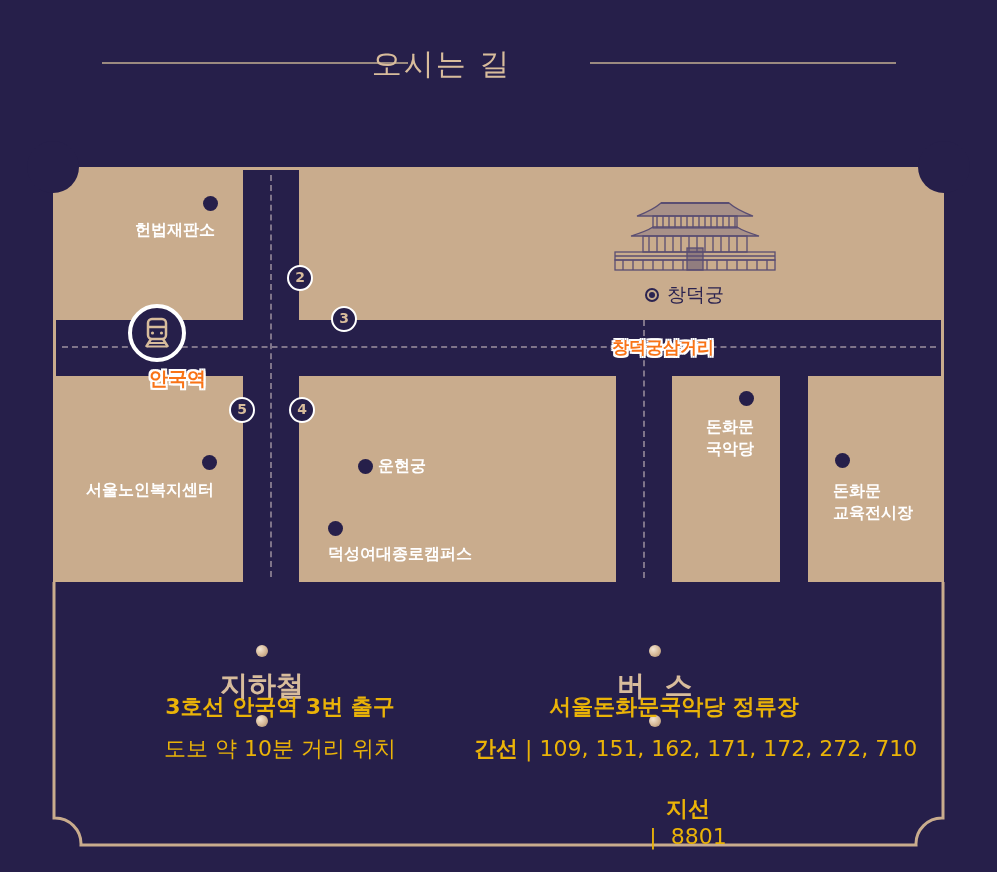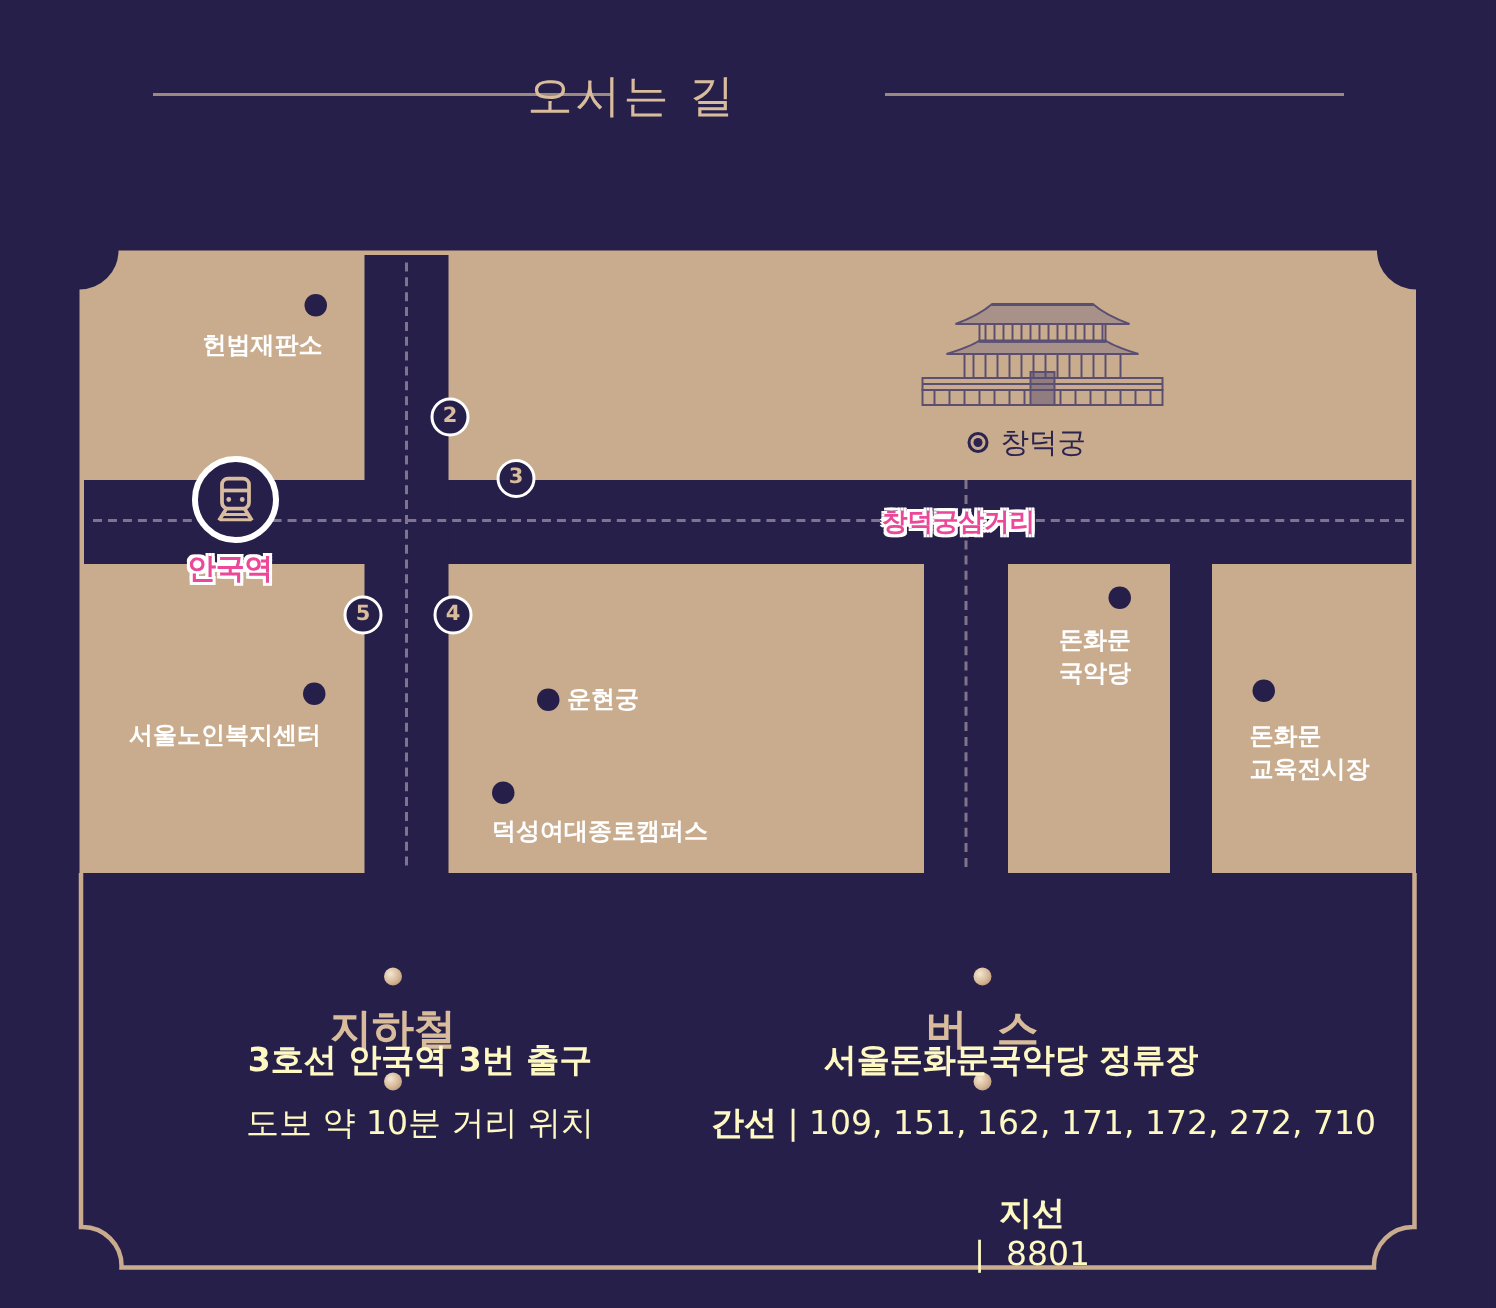--- a/index.html
+++ b/index.html
@@ -11,20 +11,21 @@
     font-family: "DejaVu Sans", "Liberation Sans", sans-serif;
   }
   .abs { position: absolute; }
 
   
   .title-line { position: absolute; top: 62px; height: 2px; background: #9b8a80; }
   .title {
     position: absolute; top: 44px; left: 0; width: 843px;
     text-align: center; color: #d8bc9c; font-size: 30px; letter-spacing: 2px;
     font-weight: normal;
+    padding-left: 20px;
   }
 
   
   .map-land { background: #c9ac8d; }
   .road { background: #261f4a; }
   .notch { width: 52px; height: 52px; border-radius: 50%; background: #261f4a; }
 
   .dash-h {
     position: absolute; height: 0;
     border-top: 2px dashed #7f748a;
@@ -42,45 +43,46 @@
     position: absolute; width: 26px; height: 26px; border-radius: 50%;
     background: #261f4a; border: 2.5px solid #ffffff; box-sizing: border-box;
     color: #d8bc9c; font-size: 14px; font-weight: bold; line-height: 21px; text-align: center;
   }
 
   .station {
     position: absolute; left: 128px; top: 304px; width: 58px; height: 58px;
     border-radius: 50%; border: 4px solid #ffffff; background: #261f4a; box-sizing: border-box;
   }
   .outlined-text {
-    position: absolute; color: #ec4899; font-weight: bold; white-space: nowrap;
+    position: absolute; color: #f97316; font-weight: bold; white-space: nowrap;
     text-shadow:
       -2px -2px 0 #fff, 2px -2px 0 #fff, -2px 2px 0 #fff, 2px 2px 0 #fff,
       0 -2px 0 #fff, 0 2px 0 #fff, -2px 0 0 #fff, 2px 0 0 #fff;
+    margin-left: 24px;
   }
 
   .palace-label { position: absolute; left: 645px; top: 282px; color: #2b2350; font-size: 19px; font-weight: normal; white-space: nowrap; }
   .target-icon {
     display: inline-block; width: 14px; height: 14px; border-radius: 50%;
     border: 2px solid #2b2350; box-sizing: border-box; position: relative; vertical-align: -1px; margin-right: 8px;
   }
   .target-icon::after {
     content: ""; position: absolute; left: 2px; top: 2px; width: 6px; height: 6px; border-radius: 50%; background: #2b2350;
   }
   .section-head {
     position: absolute; color: #d8bc9c; font-size: 28px; font-weight: bold; white-space: nowrap;
     display: flex; align-items: center; gap: 10px; flex-direction: column;
   }
   .bullet {
     width: 12px; height: 12px; border-radius: 50%;
     background: radial-gradient(circle at 35% 35%, #f4e6d3 0%, #d4b694 55%, #a3876d 100%);
     display: inline-block;
   }
   .info-line {
-    position: absolute; color: #fef9c3; white-space: nowrap; text-align: center;
+    position: absolute; color: #eab308; white-space: nowrap; text-align: center;
   }
   .info-main { font-size: 22px; font-weight: bold; }
   .info-sub { font-size: 22px; }
   .info-sub b { font-weight: bold; }
 </style>
 </head>
 <body>
 
 <div class="title-line" style="left:102px; width:306px;"></div>
 <div class="title-line" style="left:590px; width:306px;"></div>

